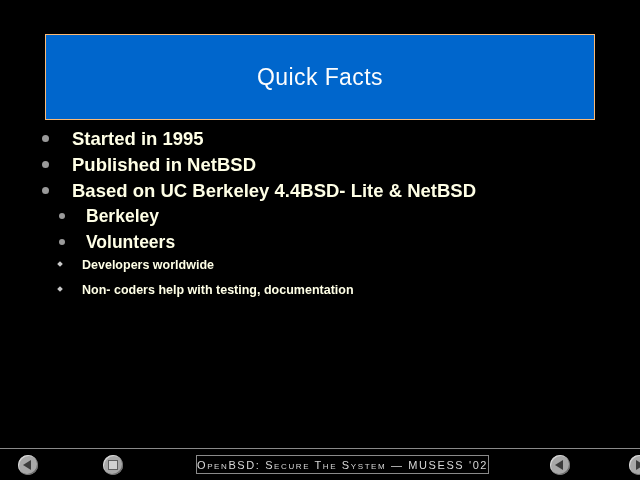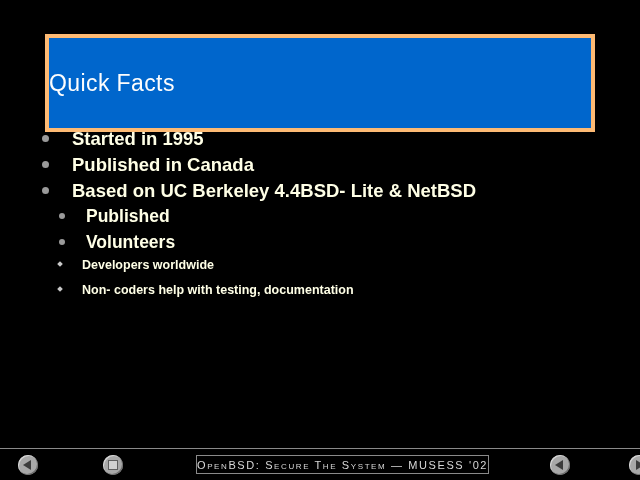--- a/index.html
+++ b/index.html
@@ -20,27 +20,27 @@
     height: 480px;
     background: #000000;
   }
 
   
   #title-box {
     position: absolute;
     left: 45px;
     top: 34px;
     width: 550px;
-    height: 98px;
+    height: 86px;
     background: #0066cc;
-    border: 4px solid #fdba74;
+    border: 1px solid #fdba74;
     box-sizing: border-box;
     display: flex;
     align-items: center;
-    justify-content: flex-start;
+    justify-content: center;
   }
   #title-text {
     color: #fdfdfd;
     font-size: 23px;
     font-weight: normal;
     letter-spacing: 0.4px;
     line-height: 1;
     white-space: nowrap;
   }
 
@@ -218,33 +218,33 @@
 
   <div id="content">
 
     <div class="row lvl1">
       <span class="mark"></span>
       <span class="label">Started in 1995</span>
     </div>
 
     <div class="row lvl1">
       <span class="mark"></span>
-      <span class="label">Published in Canada</span>
+      <span class="label">Published in NetBSD</span>
     </div>
 
     <div class="row lvl1">
       <span class="mark"></span>
       <span class="label">Based on UC Berkeley 4.4BSD- Lite &amp; NetBSD</span>
     </div>
 
 
 
     <div class="row lvl2">
       <span class="mark"></span>
-      <span class="label">Published</span>
+      <span class="label">Berkeley</span>
     </div>
 
 
     <div class="row lvl2">
       <span class="mark"></span>
       <span class="label">Volunteers</span>
     </div>
 
     <div class="row lvl3">
       <span class="mark"></span>

